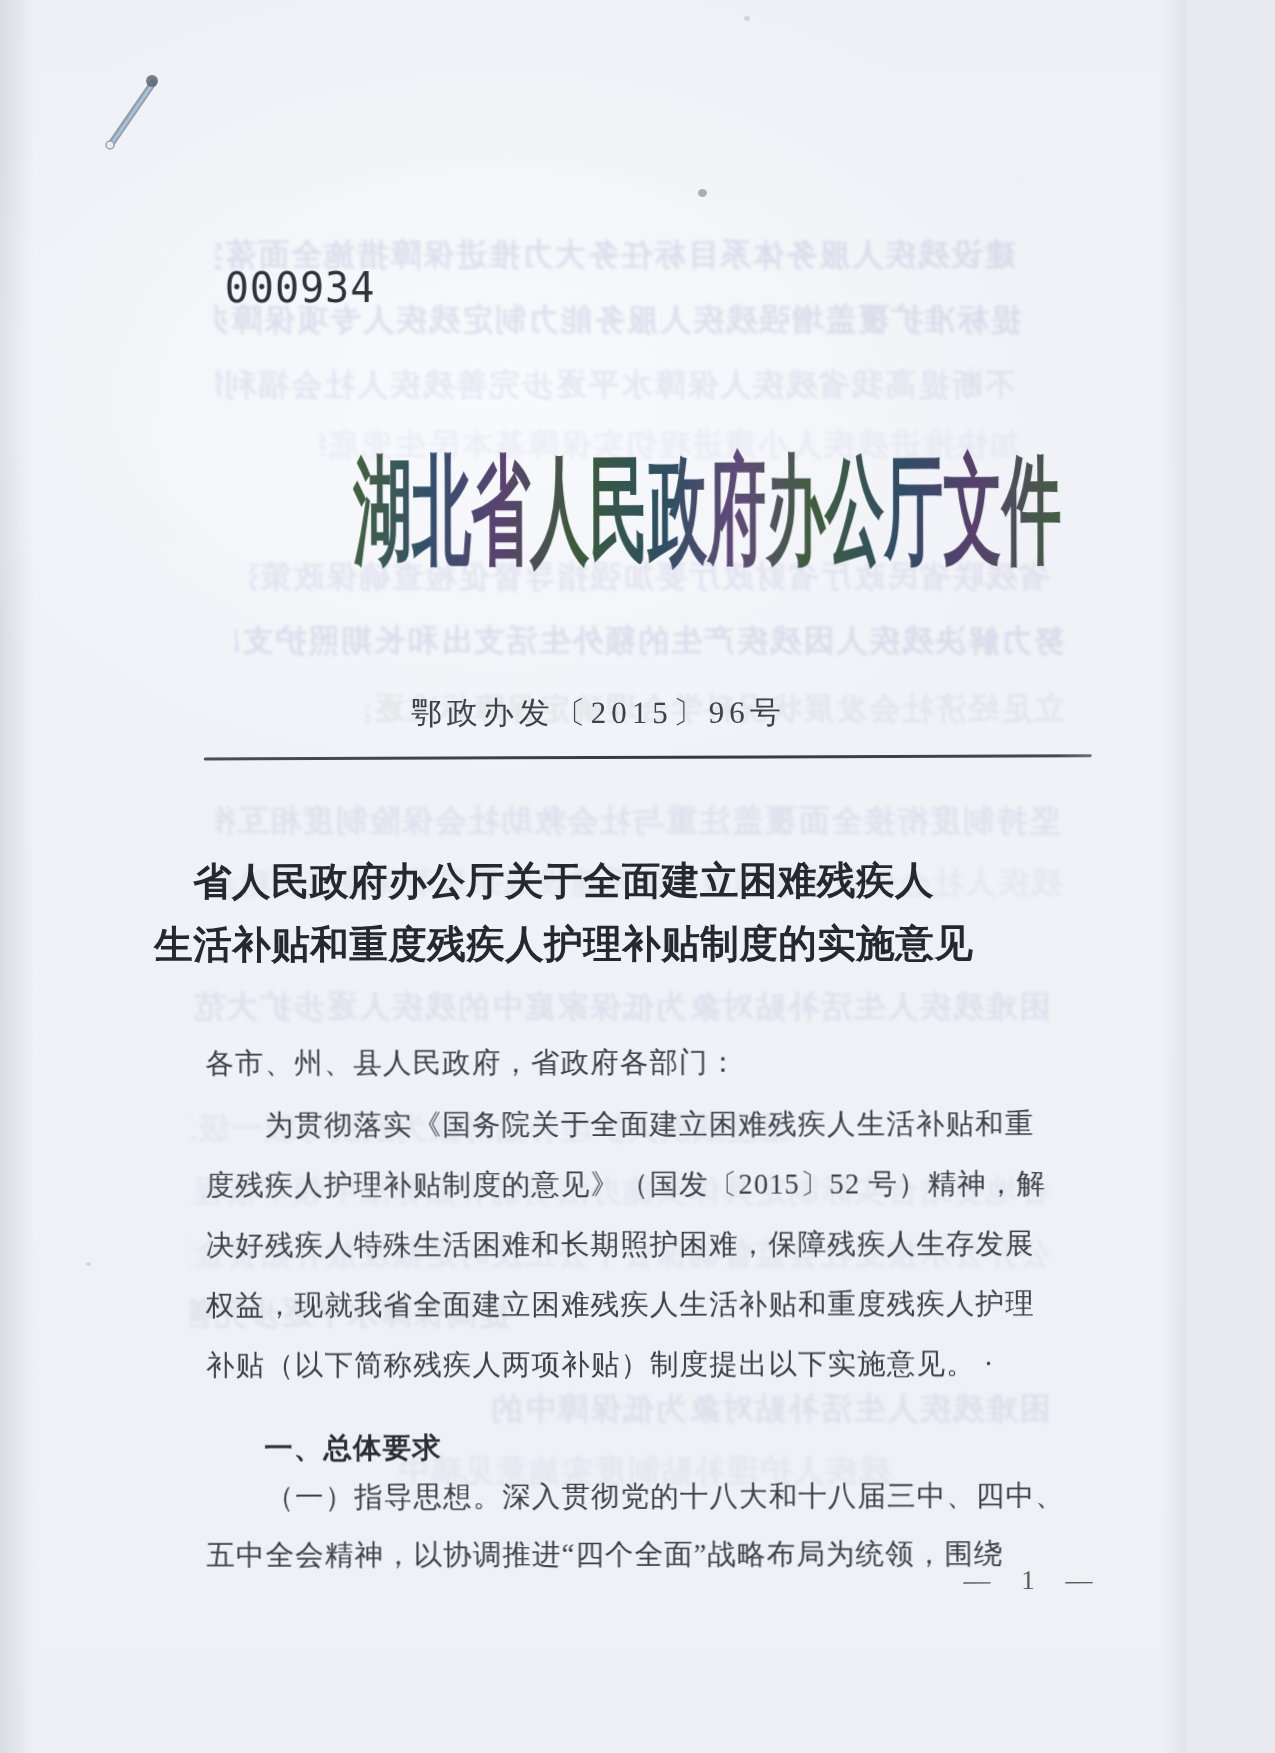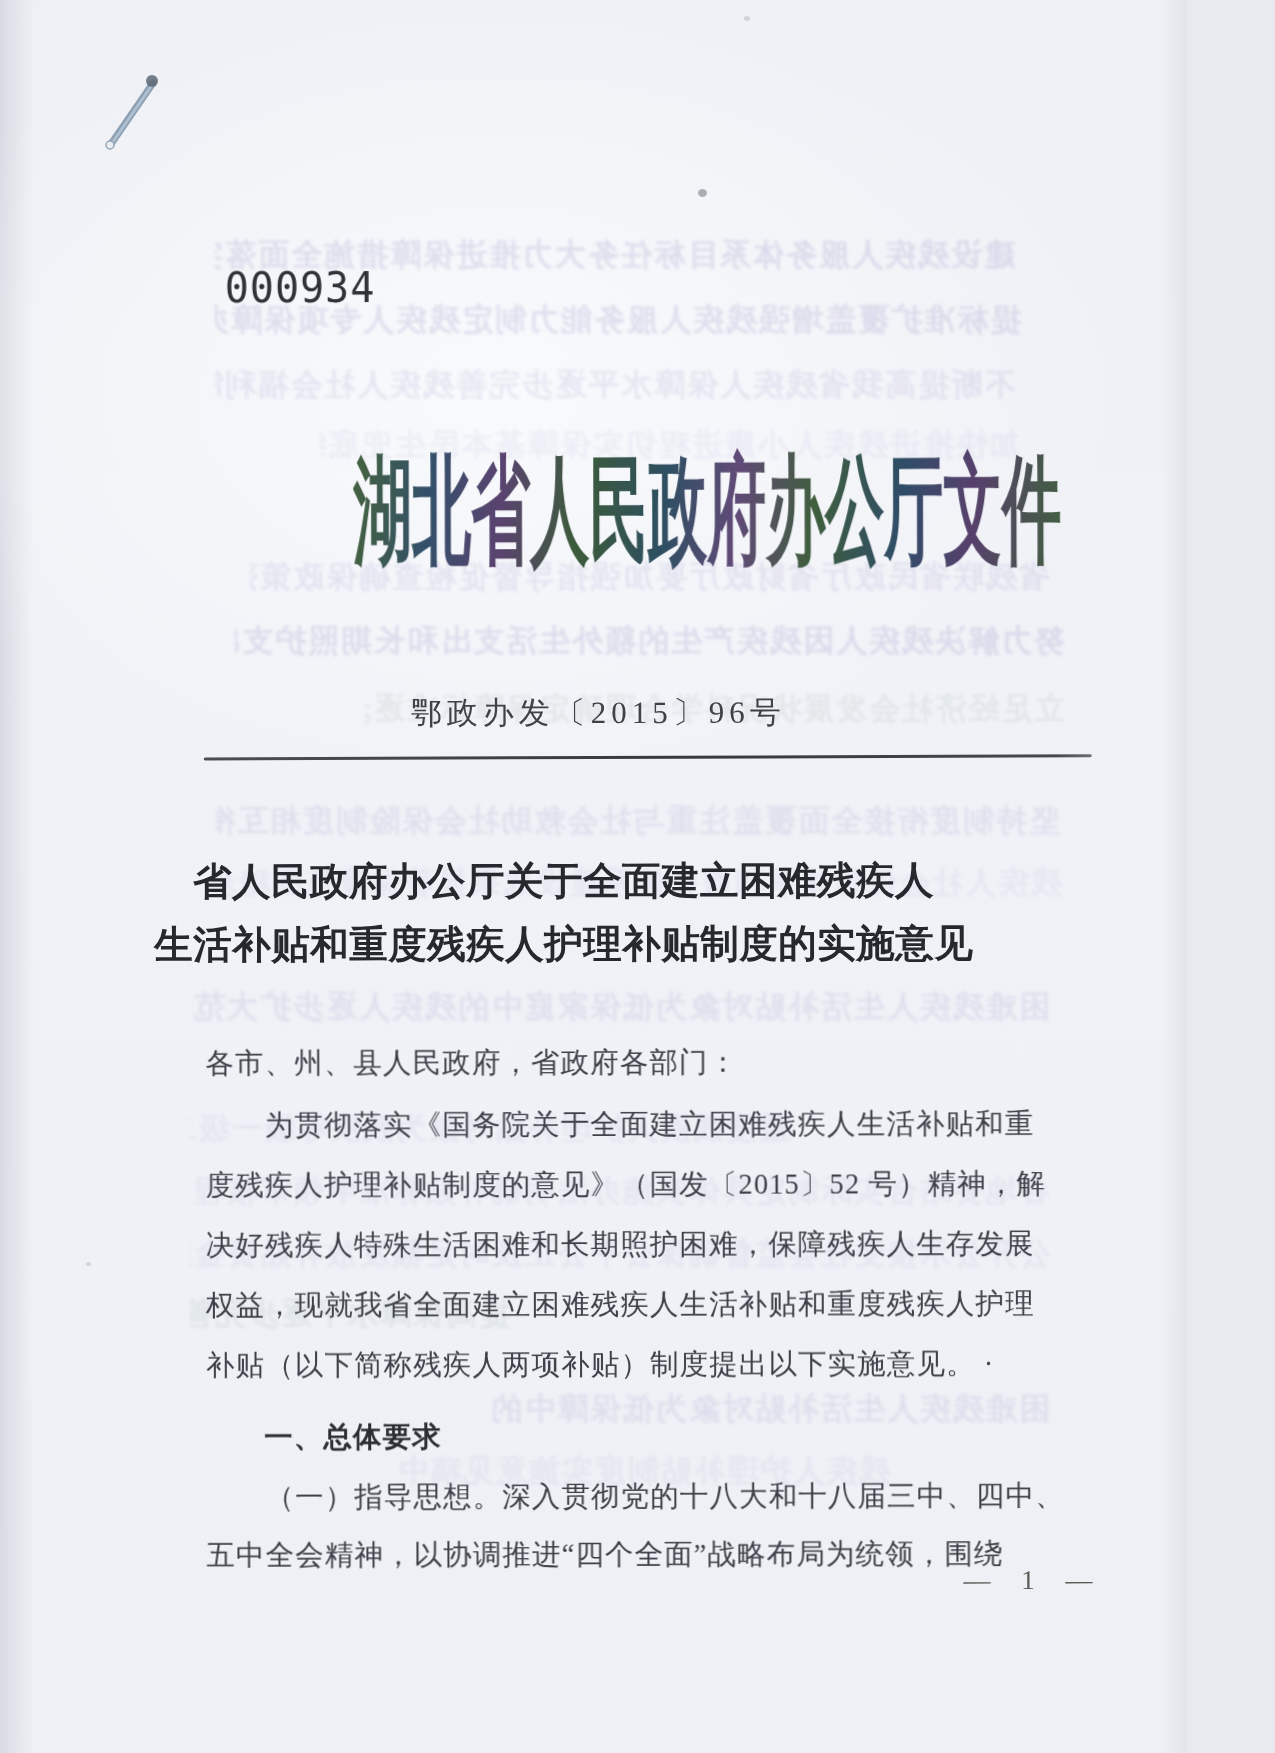--- a/index.html
+++ b/index.html
@@ -78,21 +78,21 @@
     letter-spacing:0.5px;white-space:nowrap;
   }
   .t1{top:856px;}
   .t2{top:919px;}
   .bodyline{
     position:absolute;left:205px;
     font-size:28.5px;color:#3d4048;
     letter-spacing:1.1px;white-space:nowrap;
     filter:blur(0.15px);
   }
-  .bold{font-weight:bold;color:#2b2d33;}
+  .bold{font-weight:bold;color:#2b2d33;margin-top:11px;}
   .pagenum{
     position:absolute;left:962px;top:1566px;
     font-size:27px;color:#585e57;
     letter-spacing:4px;word-spacing:16px;white-space:nowrap;
   }
 
   
   .staple{position:absolute;left:95px;top:66px;}
   .speck1{
     position:absolute;left:698px;top:189px;width:9px;height:8px;

